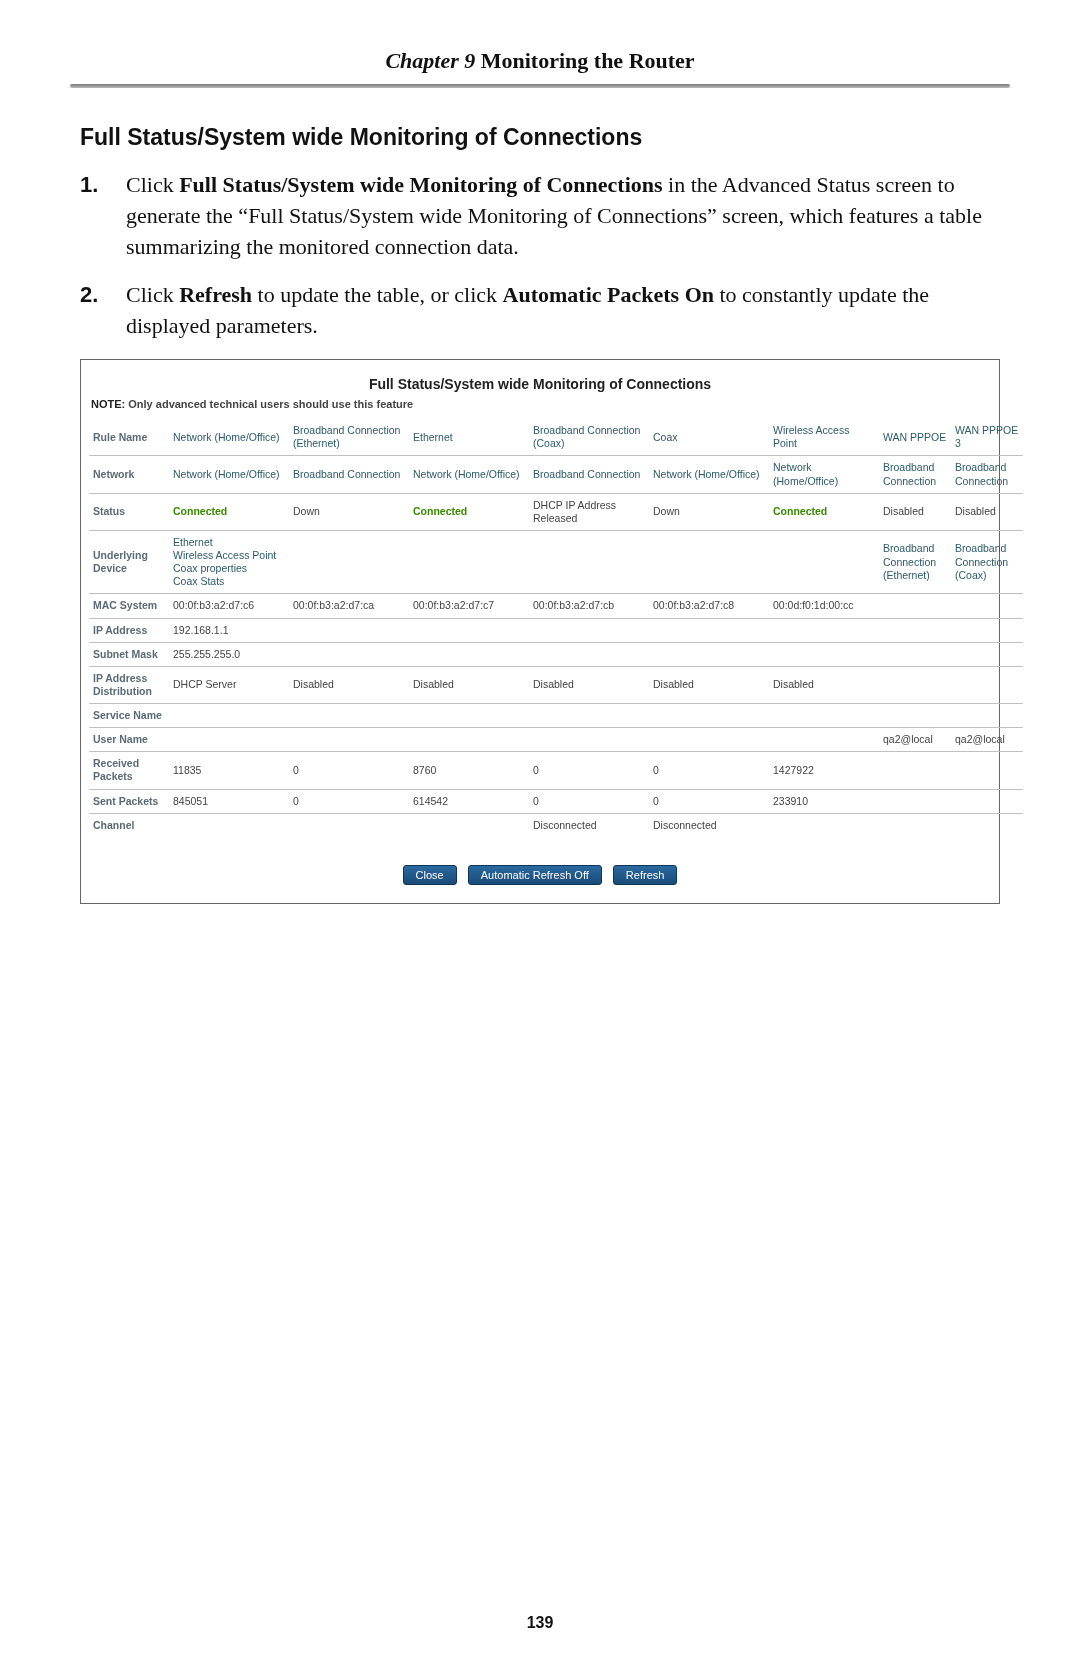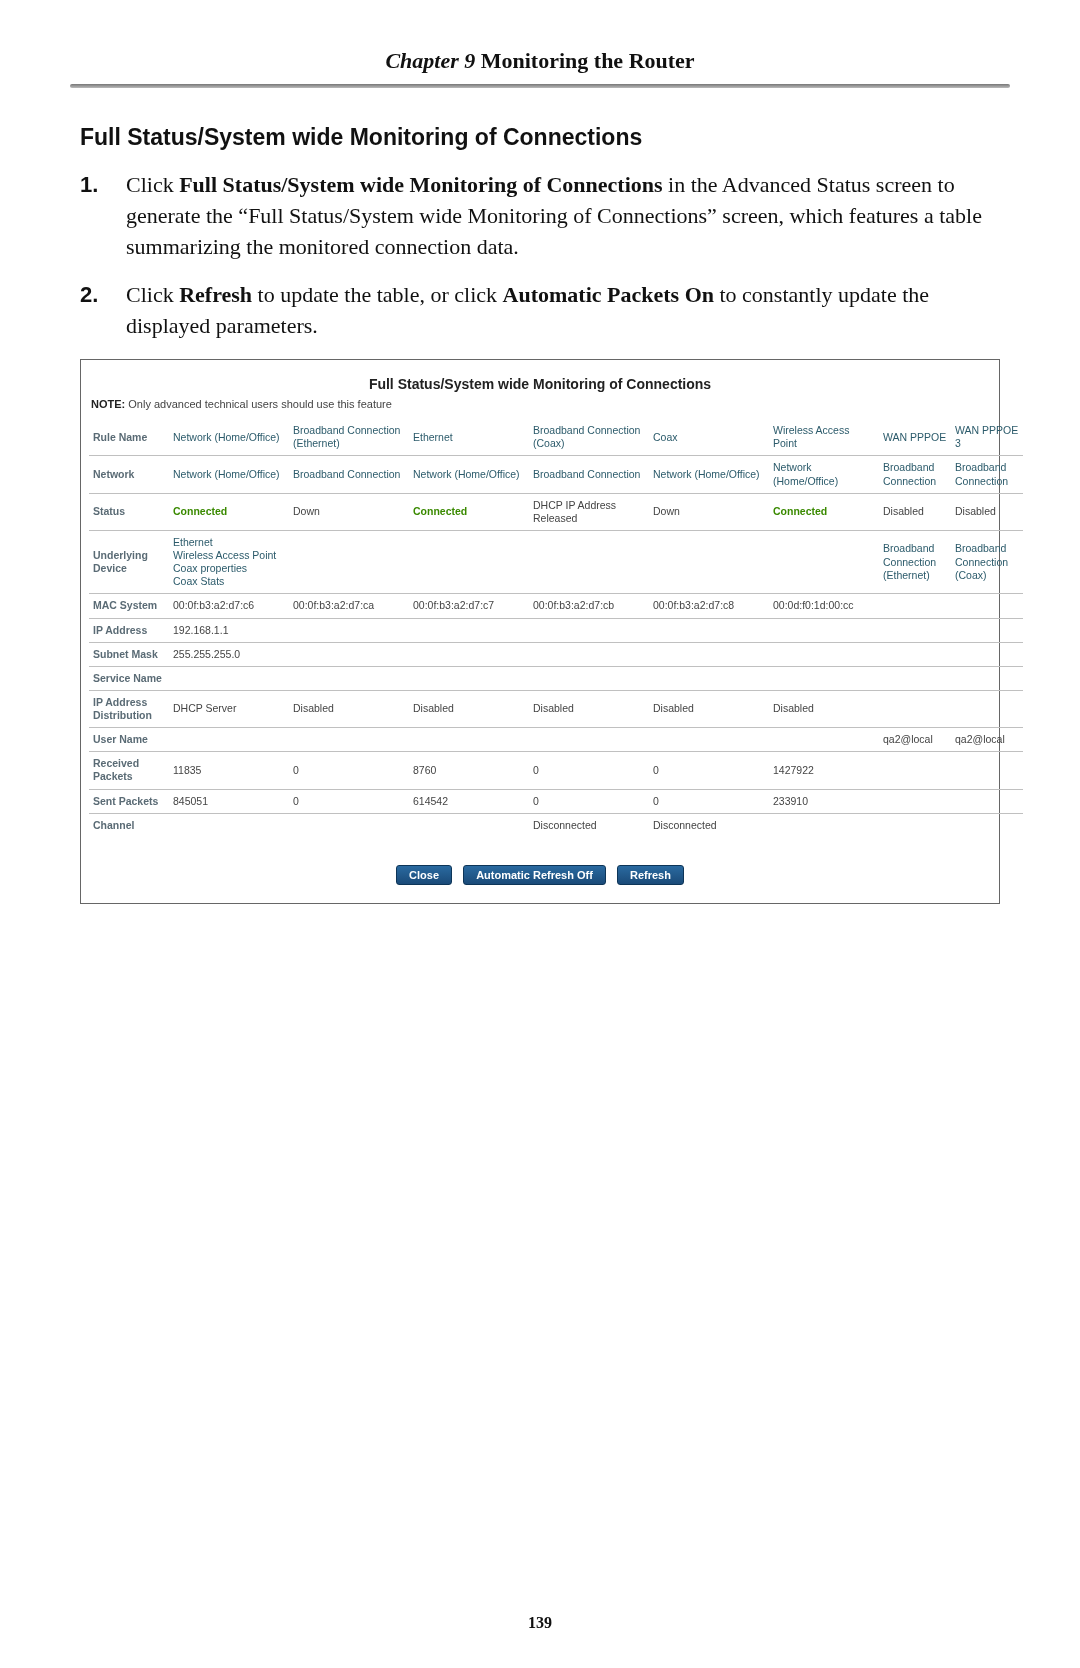--- a/index.html
+++ b/index.html
@@ -69,21 +69,21 @@
     background: #fff;
     margin-top: 6px;
   }
   .panel-title {
     text-align: center;
     font-weight: 700;
     font-size: 14px;
     color: #222;
     margin: 6px 0 6px 0;
   }
-  .panel-note { margin: 2px 0 8px 2px; }
+  .panel-note { margin: 2px 0 8px 2px; font-weight: bold; }
   .panel-note b { color: #222; }
   table.status {
     width: 100%;
     border-collapse: collapse;
     table-layout: fixed;
     margin-top: 9px;
   }
   table.status col.c-label { width: 80px; }
   table.status col.c0 { width: 120px; }
   table.status col.c1 { width: 120px; }
@@ -106,34 +106,34 @@
   .linkish { color: #2c5b6b; }
   .green { color: #3a8a00; font-weight: 700; }
 
   .btn-row { text-align: center; margin-top: 28px; }
   .btn {
     display: inline-block;
     background: linear-gradient(#2a6aa0, #1a4a78);
     color: #fff;
     font-family: Verdana, Arial, sans-serif;
     font-size: 11px;
-    font-weight: 700;
+    font-weight: 400;
     border: 1px solid #0d3558;
     border-radius: 3px;
     padding: 3px 12px;
     margin: 0 4px;
     cursor: pointer;
   }
   .page-number {
     position: absolute;
     bottom: 36px;
     left: 0;
     right: 0;
     text-align: center;
-    font-family: Liberation Serif, serif;
+    font-family: Liberation Sans, sans-serif;
     font-weight: 700;
     font-size: 16px;
   }
 </style>
 </head>
 <body>
 
 <div class="page">
   <div class="chapter-head">
     <span class="ch-label">Chapter 9</span>
@@ -249,38 +249,38 @@
             <td>255.255.255.0</td>
             <td></td>
             <td></td>
             <td></td>
             <td></td>
             <td></td>
             <td></td>
             <td></td>
           </tr>
           <tr>
-            <td class="rowlabel">Service Name</td>
-            <td></td>
-            <td></td>
-            <td></td>
-            <td></td>
-            <td></td>
-            <td></td>
-            <td></td>
-            <td></td>
-          </tr>
-          <tr>
             <td class="rowlabel">IP Address Distribution</td>
             <td>DHCP Server</td>
             <td>Disabled</td>
             <td>Disabled</td>
             <td>Disabled</td>
             <td>Disabled</td>
             <td>Disabled</td>
+            <td></td>
+            <td></td>
+          </tr>
+          <tr>
+            <td class="rowlabel">Service Name</td>
+            <td></td>
+            <td></td>
+            <td></td>
+            <td></td>
+            <td></td>
+            <td></td>
             <td></td>
             <td></td>
           </tr>
           <tr>
             <td class="rowlabel">User Name</td>
             <td></td>
             <td></td>
             <td></td>
             <td></td>
             <td></td>

